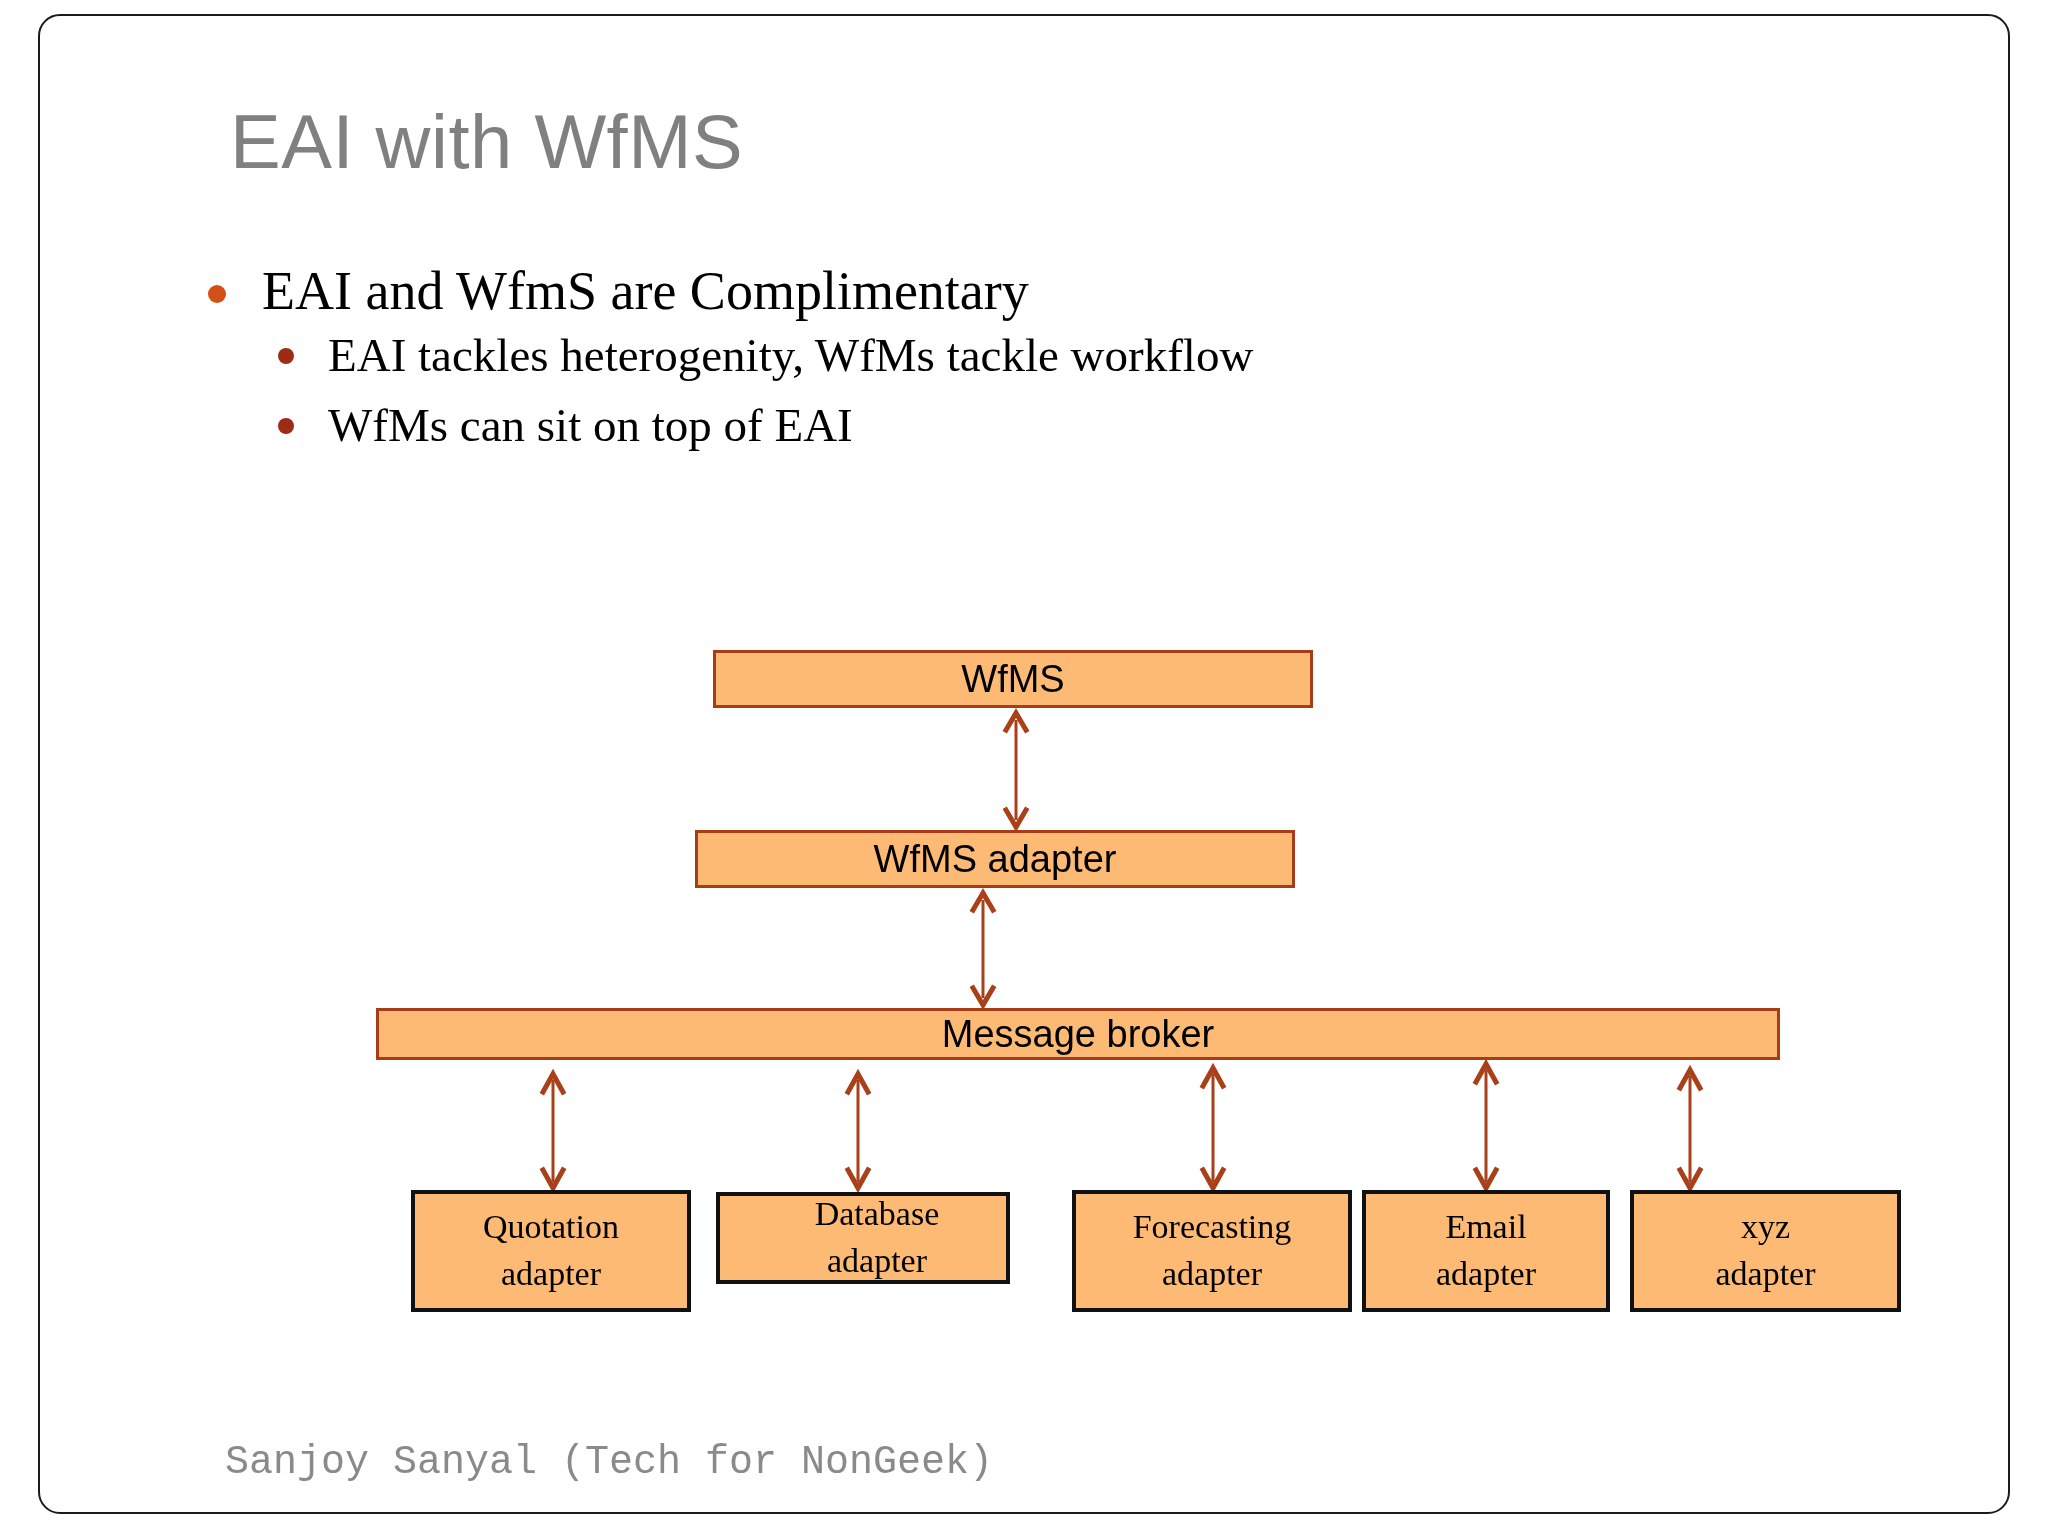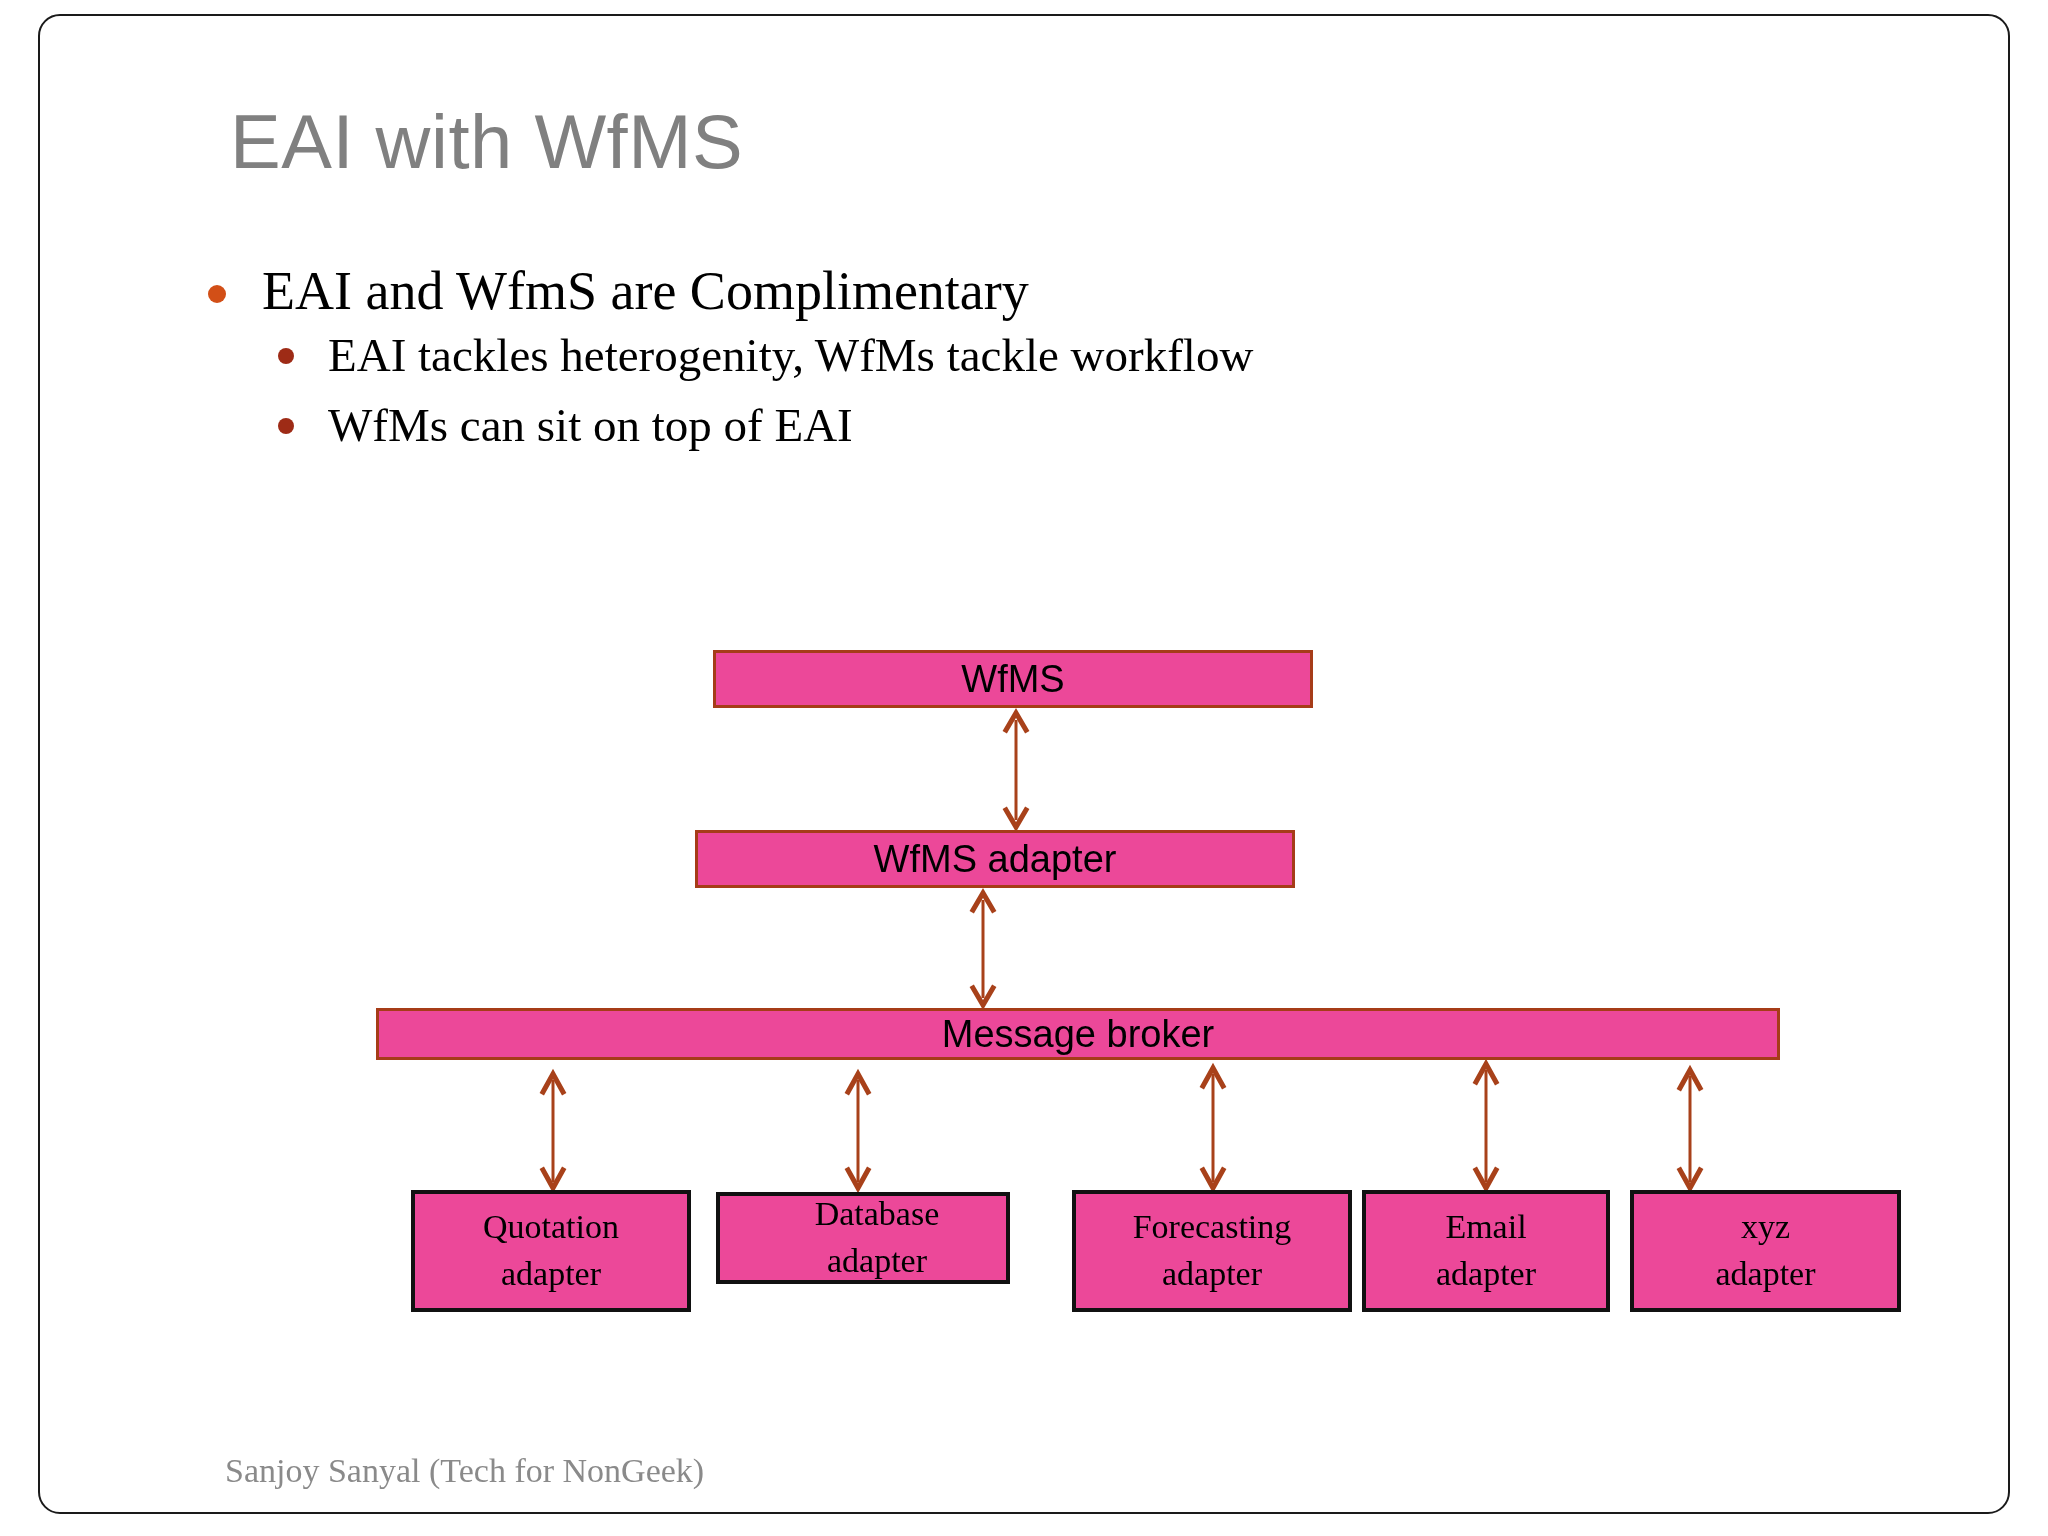--- a/index.html
+++ b/index.html
@@ -90,21 +90,21 @@
     position: absolute;
     left: 0;
     top: 0;
     width: 1972px;
     height: 1500px;
     pointer-events: none;
   }
   .node {
     position: absolute;
     box-sizing: border-box;
-    background: #ec4899;
+    background: #fdba74;
     display: flex;
     align-items: center;
     justify-content: center;
     text-align: center;
     pointer-events: auto;
   }
   
   .node.orange {
     border: 3px solid #A63C18;
     font-family: "Liberation Sans", sans-serif;
@@ -139,25 +139,24 @@
     position: absolute;
     pointer-events: auto;
   }
   .arrow svg { display: block; overflow: visible; }
 
   
   #footer {
     position: absolute;
     left: 185px;
     top: 1424px;
-    font-family: Liberation Serif, serif;
-    font-size: 34px;
+    font-family: Liberation Mono, monospace;
+    font-size: 40px;
     color: #8a8a8a;
     white-space: nowrap;
-    margin-top: 12px;
   }
 </style>
 </head>
 <body>
 
 <div id="slide">
 
   <div id="title">EAI with WfMS</div>
 
   <div id="bullets">

